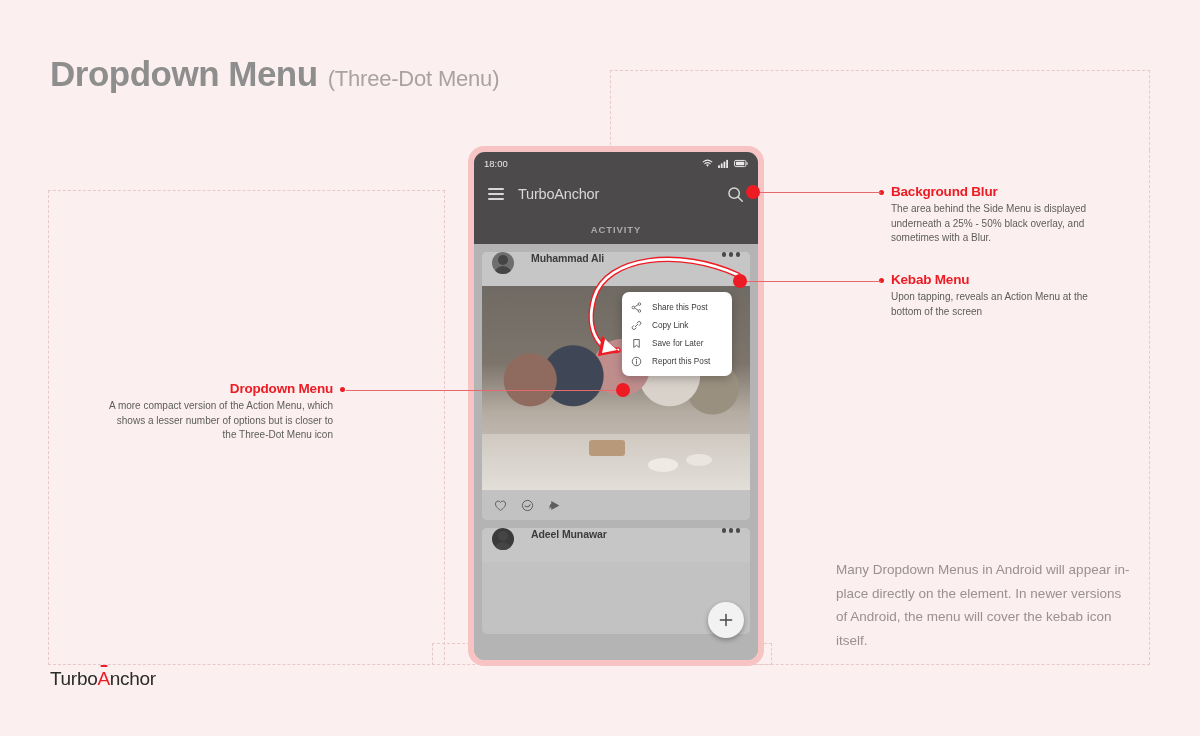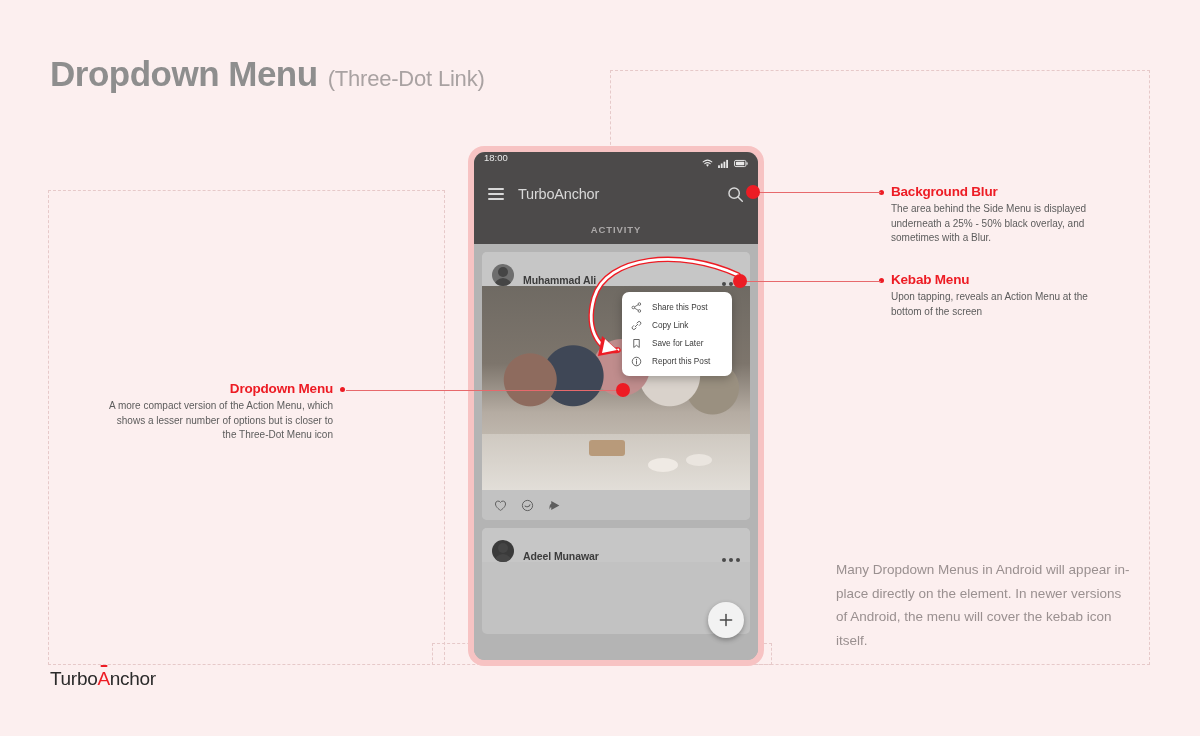--- a/index.html
+++ b/index.html
@@ -38,21 +38,21 @@
     background: #F7C3C3; border-radius: 16px;
     padding: 6px 6px 6px 6px;
   }
   #screen {
     position: relative; width: 284px; height: 508px;
     border-radius: 11px; overflow: hidden; background: #B0B0B0;
   }
   
   #statusbar {
     height: 22px; background: #4C4A4A; color: #E9E9E9;
-    display: flex; justify-content: space-between;
+    display: flex; align-items: center; justify-content: space-between;
     padding: 0 10px; font-size: 9.5px;
   }
   #status-icons { display: flex; align-items: center; gap: 5px; }
   
   #appbar {
     height: 40px; background: #4C4A4A; display: flex; align-items: center;
     padding: 0 14px; gap: 14px;
   }
   #appbar .title { color: #D8D8D8; font-size: 14.5px; flex: 1; letter-spacing: -0.2px;}
   .hamburger { width: 16px; height: 12px; display:flex; flex-direction:column; justify-content:space-between; cursor:pointer;}
@@ -64,21 +64,21 @@
     font-size: 9.5px; font-weight: bold; letter-spacing: 0.9px; color: #ACA9A9;
     position: relative;
   }
   #tabs .tab.active { color: #EFEFEF; }
   #tabs .tab.active::after{
     content:""; position:absolute; left:14%; right:14%; bottom:0; height:2px; background:#EFEFEF;
   }
   
   #feed { position:absolute; top:92px; left:0; right:0; bottom:0; background:#B4B4B4; padding: 8px 8px 0 8px;}
   .card { background:#C2C2C2; border-radius:5px; overflow:hidden; margin-bottom:8px; }
-  .card-head { height:34px; display:flex; align-items:flex-end; padding:0 10px; gap:9px; background:#C6C6C6;}
+  .card-head { height:34px; display:flex; align-items:flex-start; padding:0 10px; gap:17px; background:#C6C6C6;}
   .avatar { width:22px; height:22px; border-radius:50%; background:#6E6E6E; overflow:hidden; position:relative;}
   .avatar::before{content:"";position:absolute;left:6px;top:3px;width:10px;height:10px;border-radius:50%;background:#454545;}
   .avatar::after{content:"";position:absolute;left:2px;top:14px;width:18px;height:12px;border-radius:9px 9px 0 0;background:#454545;}
   .avatar.b { background:#3A3A3A; }
   .card-head .name { flex:1; font-size:10.5px; color:#3C3C3C; font-weight:bold; letter-spacing:-0.1px;}
   .kebab { display:flex; gap:2.5px; align-items:center; cursor:pointer;}
   .kebab i { width:4.5px; height:4.5px; border-radius:50%; background:#4A4A4A; display:block;}
   .photo { height:204px; position:relative; overflow:hidden;
     background:
       radial-gradient(circle at 18% 46%, #8e6b5e 0 26px, transparent 27px),
@@ -157,21 +157,21 @@
 
 <div id="root">
 
   <div class="dash" id="dash-top-right"></div>
   <div class="dash" id="dash-left-big"></div>
   <div class="dash" id="dash-right-big"></div>
   <div class="dash" id="dash-bottom-mid"></div>
 
   <div id="title-wrap">
     <span id="title-main">Dropdown Menu</span>
-    <span id="title-sub">(Three-Dot Link)</span>
+    <span id="title-sub">(Three-Dot Menu)</span>
   </div>
 
   <div id="logo"><span>Turbo</span><span class="accent">A</span><span>nchor</span></div>
 
   <div id="phone">
     <div id="screen">
 
       <div id="statusbar">
         <span>18:00</span>
         <span id="status-icons">

